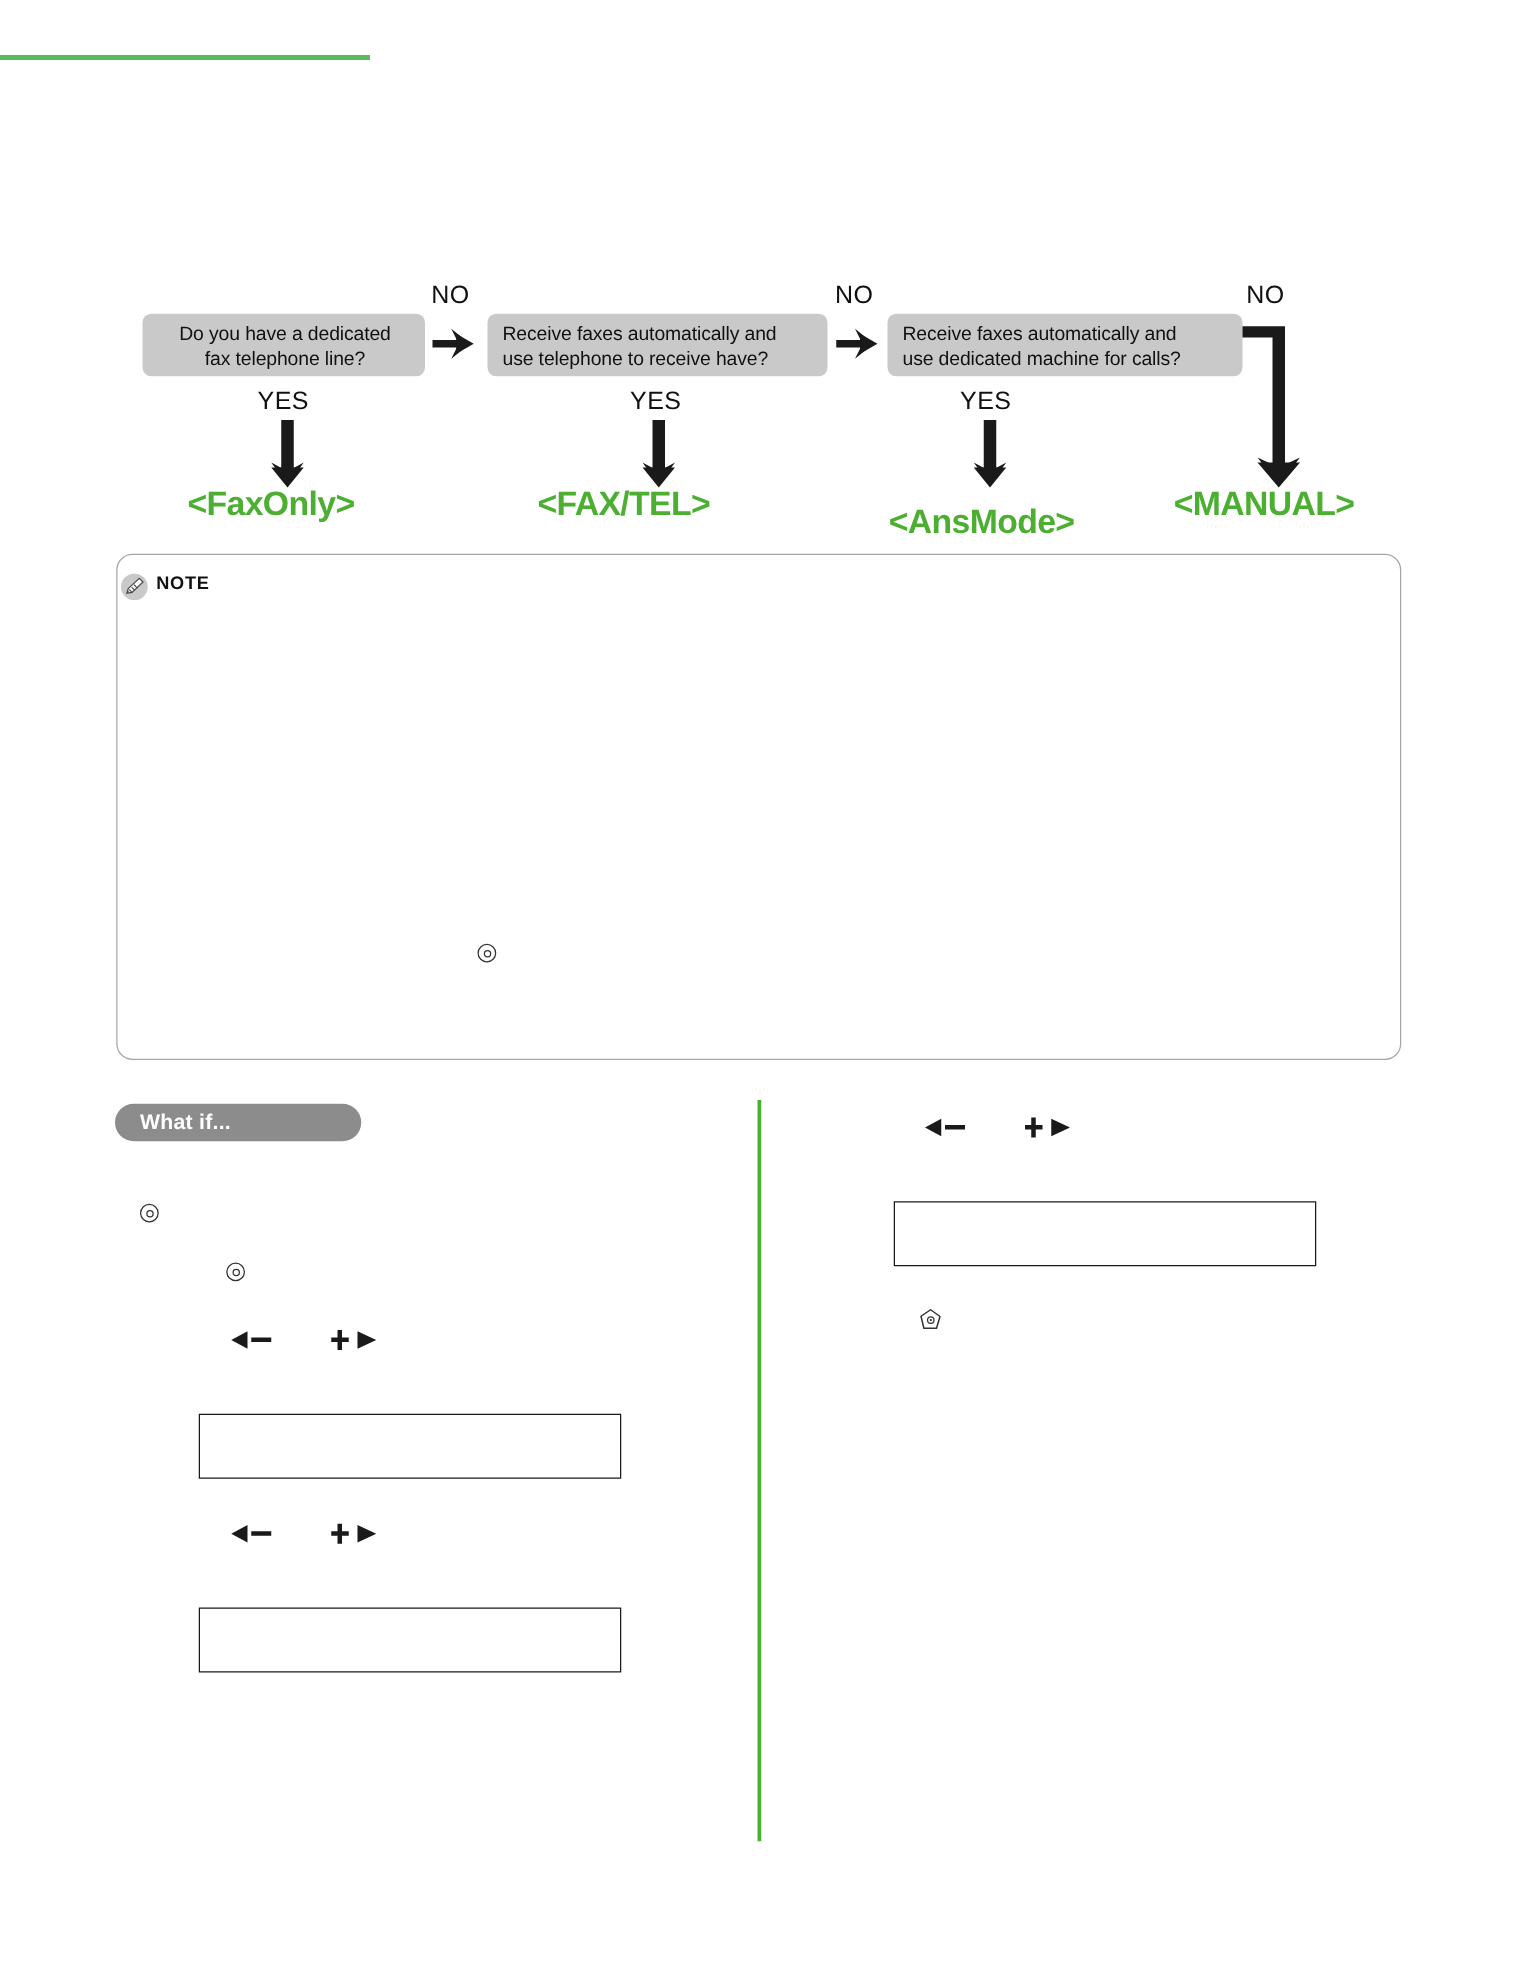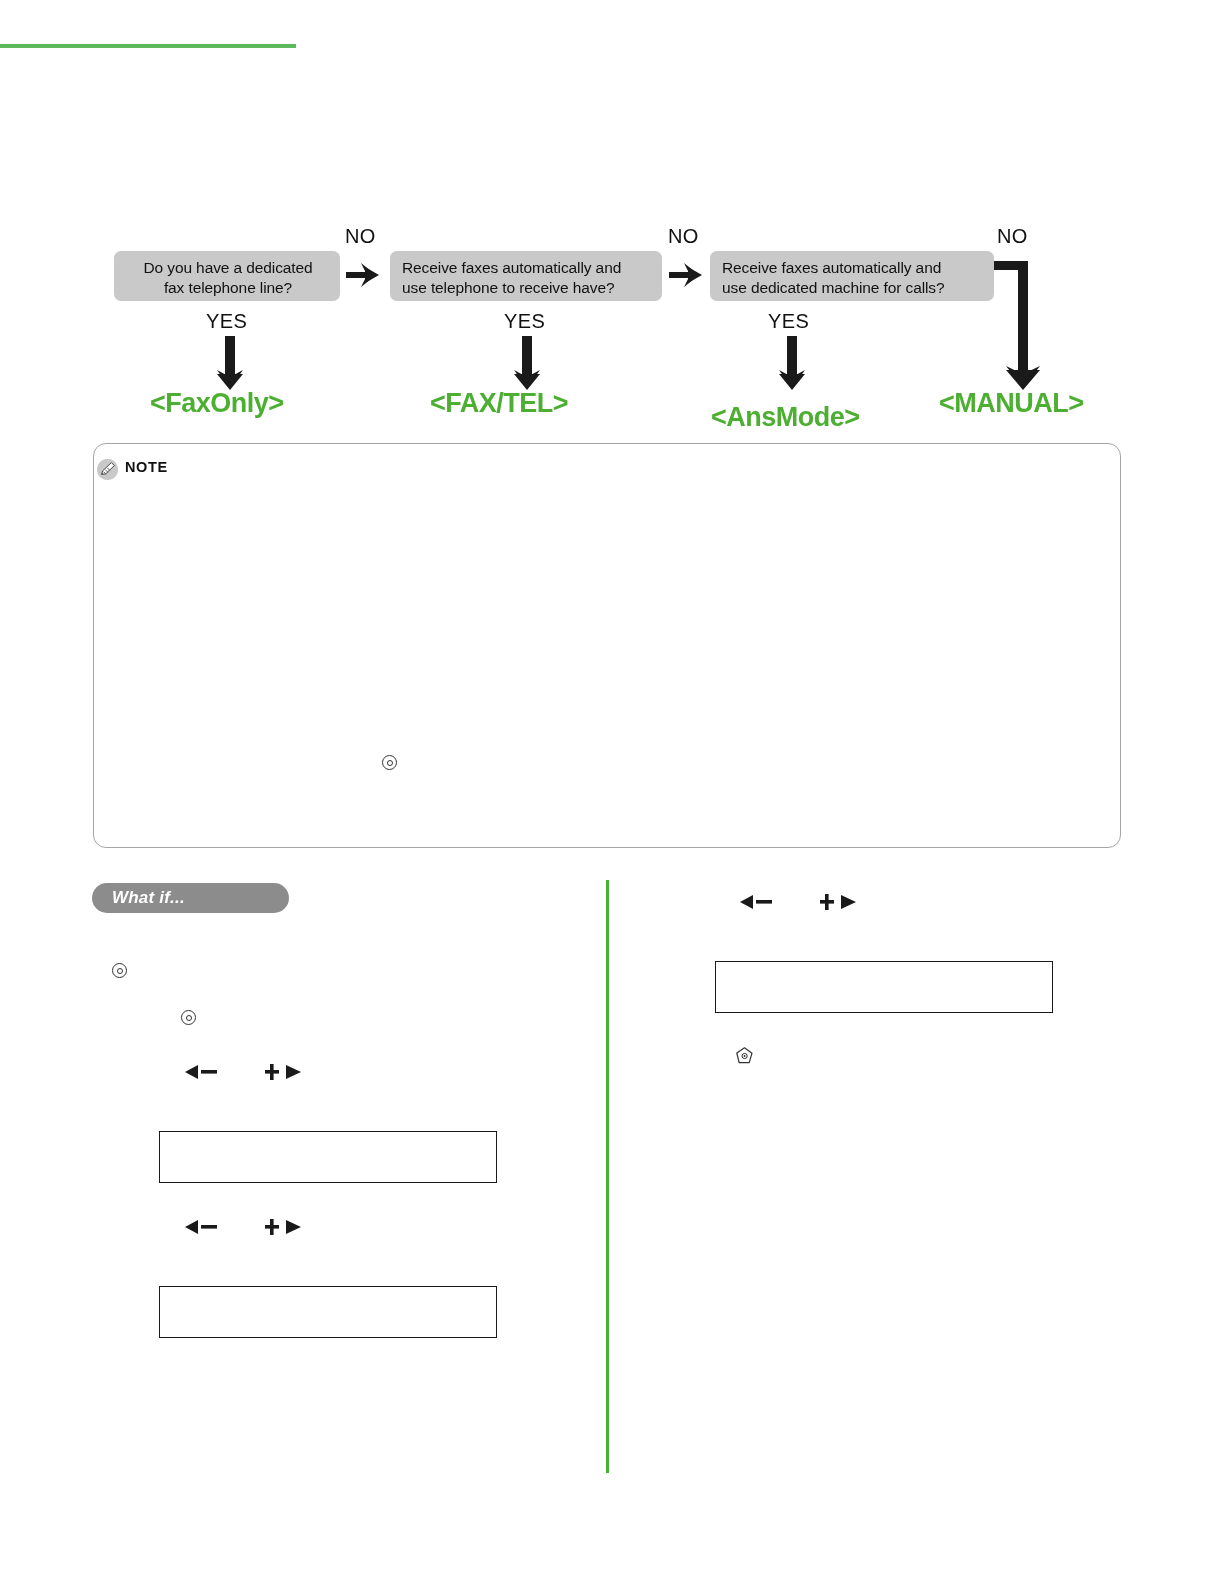--- a/index.html
+++ b/index.html
@@ -203,21 +203,20 @@
     border-radius: 15px;
     background: #8c8c8c;
     color: #ffffff;
     font-size: 17px;
     font-weight: bold;
     letter-spacing: 0.2px;
     display: flex;
     align-items: center;
     padding-left: 20px;
     box-sizing: border-box;
-    font-style: italic;
   }
 
   
   #left-col { position: absolute; left: 0; top: 0; width: 606px; height: 1584px; }
   #right-col { position: absolute; left: 606px; top: 0; width: 618px; height: 1584px; }
 
   .abs { position: absolute; }
 
   #l-icon-1 { left: 112px; top: 963px; }
   #l-icon-2 { left: 181px; top: 1010px; }

